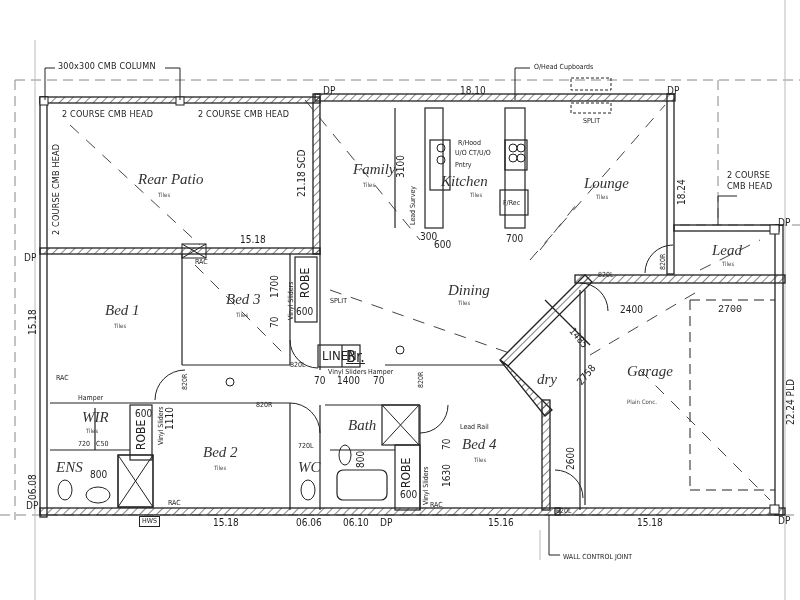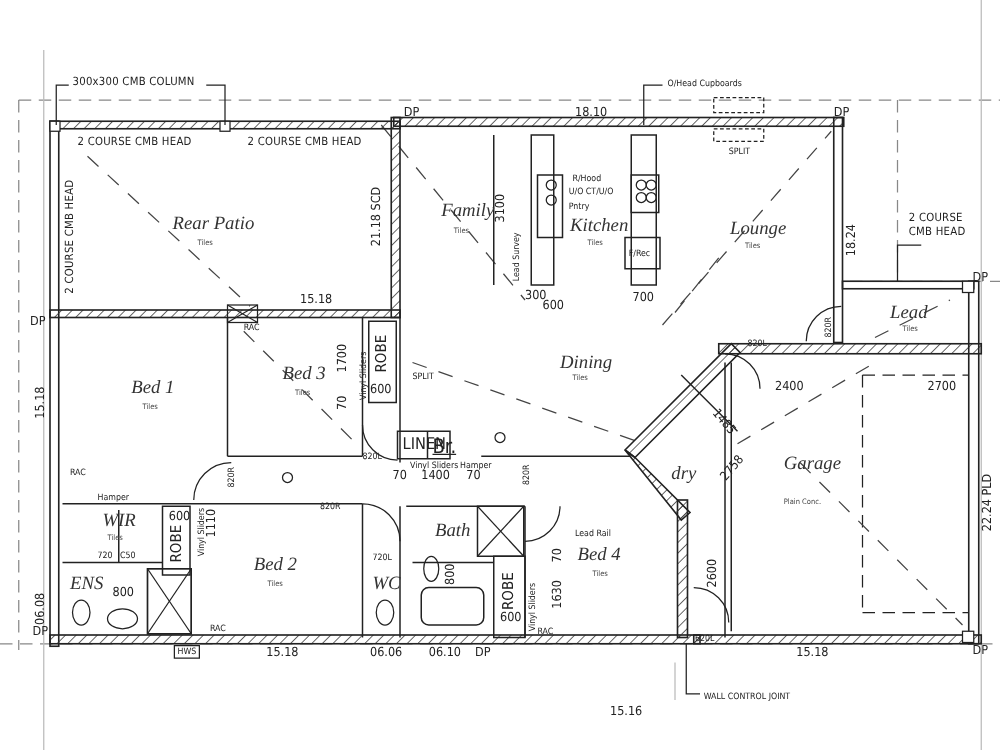--- a/index.html
+++ b/index.html
@@ -193,21 +193,21 @@
 <div class="lbl small" style="left:458px;top:140px;">R/Hood</div>
 <div class="lbl small" style="left:455px;top:150px;">U/O CT/U/O</div>
 <div class="lbl small" style="left:455px;top:162px;">Pntry</div>
 <div class="lbl small" style="left:503px;top:200px;">F/Rec</div>
 <div class="lbl small box" style="left:139px;top:516px;text-align:center;">HWS</div>
 
 <div class="lbl room" style="left:138px;top:172px;">Rear Patio</div>
 <div class="lbl sub" style="left:158px;top:192px;">Tiles</div>
 <div class="lbl room" style="left:353px;top:162px;">Family</div>
 <div class="lbl sub" style="left:363px;top:182px;">Tiles</div>
-<div class="lbl room" style="left:456px;top:174px;">Kitchen</div>
+<div class="lbl room" style="left:441px;top:174px;">Kitchen</div>
 <div class="lbl sub" style="left:470px;top:192px;">Tiles</div>
 <div class="lbl room" style="left:584px;top:176px;">Lounge</div>
 <div class="lbl sub" style="left:596px;top:194px;">Tiles</div>
 <div class="lbl room" style="left:712px;top:243px;">Lead</div>
 <div class="lbl sub" style="left:722px;top:261px;">Tiles</div>
 <div class="lbl room" style="left:105px;top:303px;">Bed 1</div>
 <div class="lbl sub" style="left:114px;top:323px;">Tiles</div>
 <div class="lbl room" style="left:226px;top:292px;">Bed 3</div>
 <div class="lbl sub" style="left:236px;top:312px;">Tiles</div>
 <div class="lbl room" style="left:448px;top:283px;">Dining</div>
@@ -232,21 +232,21 @@
 
 <div class="lbl dim" style="left:460px;top:86px;">18.10</div>
 <div class="lbl dim vert" style="left:677px;top:205px;">18.24</div>
 <div class="lbl dim vert" style="left:297px;top:197px;">21.18 SCD</div>
 <div class="lbl dim" style="left:240px;top:235px;">15.18</div>
 <div class="lbl dim vert" style="left:28px;top:335px;">15.18</div>
 <div class="lbl dim vert" style="left:786px;top:425px;">22.24 PLD</div>
 <div class="lbl dim" style="left:213px;top:518px;">15.18</div>
 <div class="lbl dim" style="left:296px;top:518px;">06.06</div>
 <div class="lbl dim" style="left:343px;top:518px;">06.10</div>
-<div class="lbl dim" style="left:488px;top:518px;margin-top:47px;">15.16</div>
+<div class="lbl dim" style="left:488px;top:518px;">15.16</div>
 <div class="lbl dim" style="left:637px;top:518px;">15.18</div>
 <div class="lbl dim vert" style="left:28px;top:500px;">06.08</div>
 <div class="lbl dim vert" style="left:396px;top:178px;">3100</div>
 <div class="lbl dim" style="left:420px;top:232px;">300</div>
 <div class="lbl dim" style="left:434px;top:240px;">600</div>
 <div class="lbl dim" style="left:506px;top:234px;">700</div>
 <div class="lbl dim vert" style="left:270px;top:298px;">1700</div>
 <div class="lbl dim" style="left:296px;top:307px;">600</div>
 <div class="lbl dim vert" style="left:270px;top:328px;">70</div>
 <div class="lbl dim" style="left:314px;top:376px;">70</div>
@@ -255,21 +255,21 @@
 <div class="lbl dim" style="left:135px;top:409px;">600</div>
 <div class="lbl small" style="left:78px;top:441px;">720</div>
 <div class="lbl small" style="left:96px;top:441px;">C50</div>
 <div class="lbl dim vert" style="left:165px;top:430px;">1110</div>
 <div class="lbl dim" style="left:90px;top:470px;">800</div>
 <div class="lbl dim vert" style="left:356px;top:468px;">800</div>
 <div class="lbl dim" style="left:400px;top:490px;">600</div>
 <div class="lbl dim vert" style="left:442px;top:487px;">1630</div>
 <div class="lbl dim vert" style="left:442px;top:450px;">70</div>
 <div class="lbl dim" style="left:620px;top:305px;">2400</div>
-<div class="lbl dim" style="left:742px;top:305px;">2700</div>
+<div class="lbl dim" style="left:718px;top:305px;font-family:Liberation Mono, monospace;">2700</div>
 <div class="lbl dim vert" style="left:566px;top:470px;">2600</div>
 <div class="lbl dim" style="left:567px;top:333px;transform:rotate(50deg);">1485</div>
 <div class="lbl dim" style="left:575px;top:370px;transform:rotate(-50deg);">2758</div>
 
 <div class="lbl small" style="left:598px;top:272px;">820L</div>
 <div class="lbl small vert" style="left:660px;top:270px;">820R</div>
 <div class="lbl small" style="left:290px;top:362px;">820L</div>
 <div class="lbl small vert" style="left:182px;top:390px;">820R</div>
 <div class="lbl small" style="left:256px;top:402px;">820R</div>
 <div class="lbl small vert" style="left:418px;top:388px;">820R</div>

